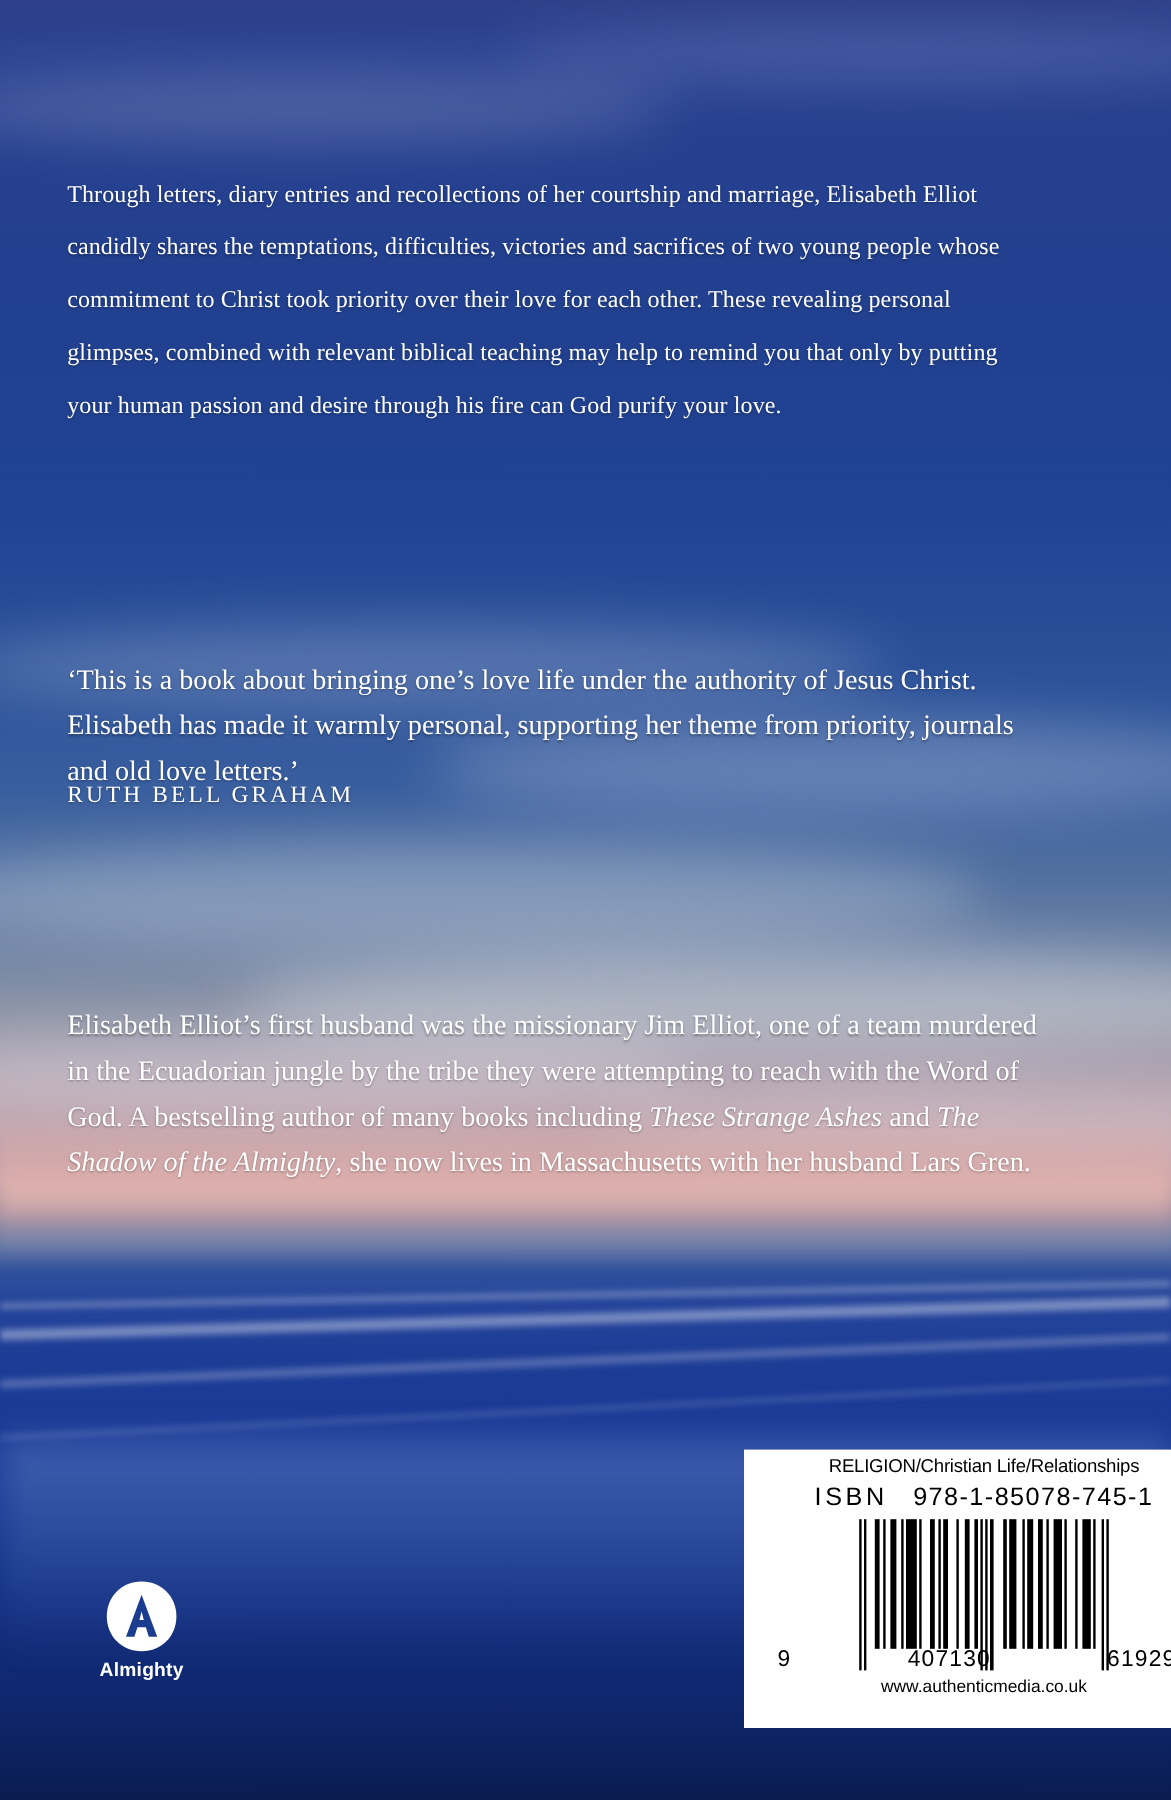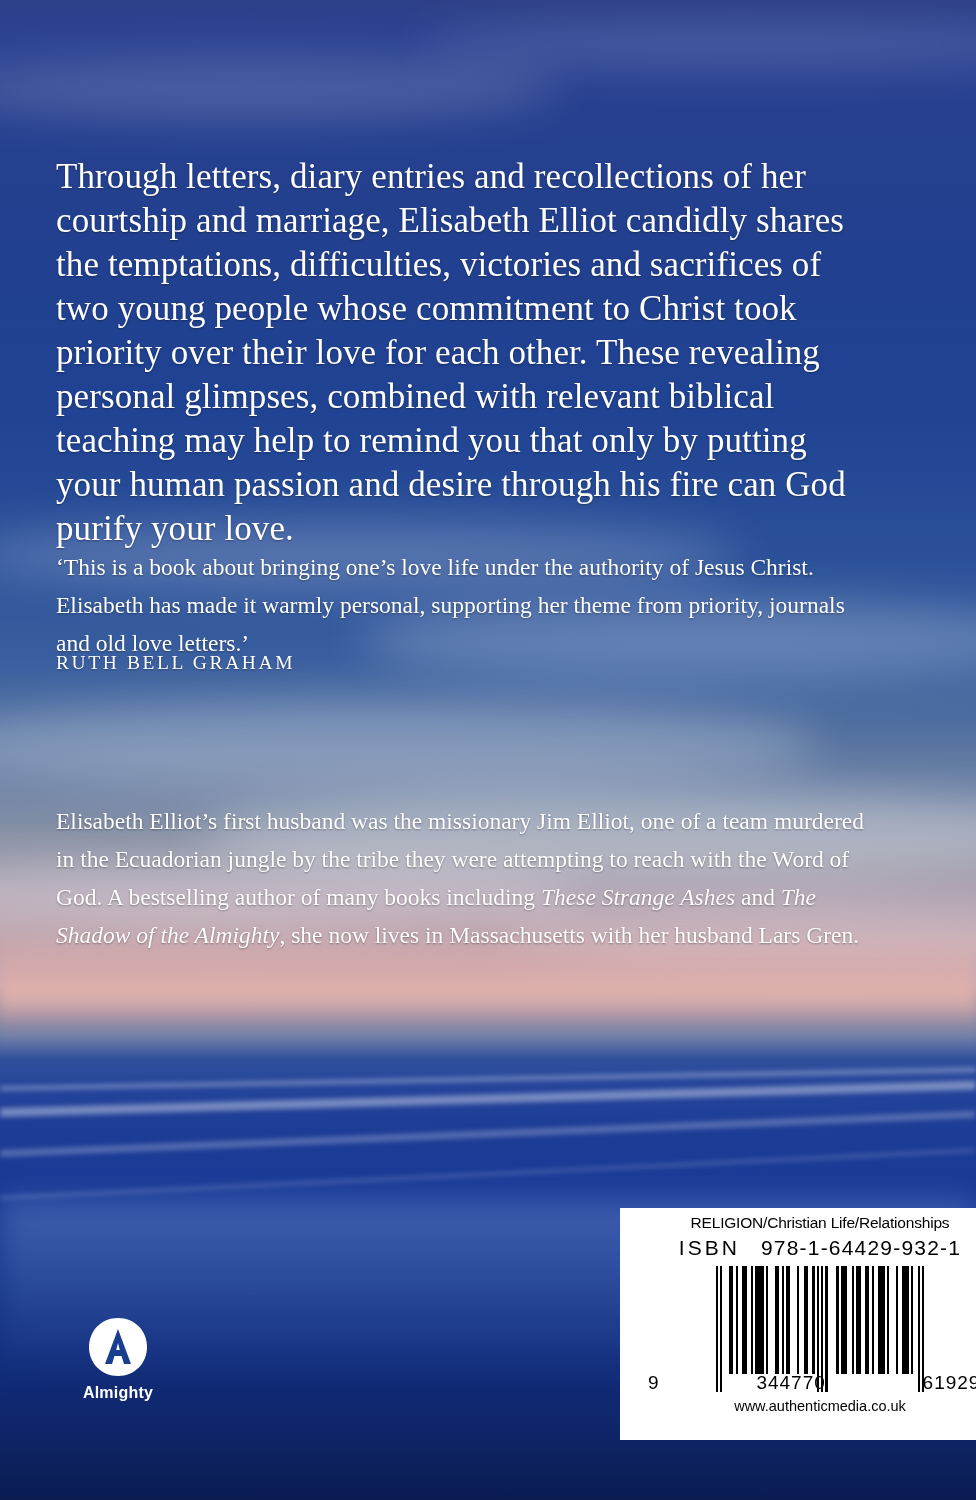--- a/index.html
+++ b/index.html
@@ -95,21 +95,21 @@
     background: linear-gradient(to bottom, rgba(120,150,215,.40), rgba(25,55,140,0));
     filter: blur(14px);
   }
 
   
   .blurb {
     position: absolute;
     left: 56px;
     top: 120px;
     width: 812px;
-    font-size: 35px;
+    font-size: 20px;
     line-height: 44px;
     letter-spacing: .1px;
     text-shadow: 0 1px 2px rgba(0,0,0,.35);
   }
   .quote {
     position: absolute;
     left: 56px;
     top: 524px;
     width: 812px;
     font-size: 23.5px;
@@ -120,21 +120,21 @@
     position: absolute;
     left: 56px;
     top: 652px;
     font-size: 19.5px;
     letter-spacing: 2.6px;
     text-shadow: 0 1px 2px rgba(0,0,0,.35);
   }
   .bio {
     position: absolute;
     left: 56px;
-    top: 778px;
+    top: 812px;
     width: 820px;
     font-size: 23.5px;
     line-height: 38px;
     text-shadow: 0 1px 2px rgba(0,0,0,.35);
   }
   .bio i { font-style: italic; }
 
   
   .logo {
     position: absolute;
@@ -244,21 +244,21 @@
       <path d="M31 13 L18 48 L25 48 L27.5 40 L34.5 40 L37 48 L44 48 Z M29.2 34 L31 27 L32.8 34 Z" fill="#1b3d8f"></path>
     </svg>
     <div class="logo-word">Almighty</div>
   </div>
 
   <div class="barcode-panel">
     <div class="bisac">RELIGION/Christian Life/Relationships</div>
     <div class="isbn-line">
       <span class="lbl">ISBN</span>
       &nbsp;
-      <span>978-1-64429-932-1</span>
+      <span>978-1-85078-745-1</span>
     </div>
 
     <div class="bars" id="bars">
         <div class="bar" style="width: 2.2px; height: 126px; margin-right: 0px;"></div>
         <div style="width: 2.2px; height: 1px;"></div>
         <div class="bar" style="width: 2.2px; height: 126px; margin-right: 0px;"></div>
         <div style="width: 6.6px; height: 1px;"></div>
         <div class="bar" style="width: 4.4px; height: 108px; margin-right: 0px;"></div>
         <div style="width: 2.2px; height: 1px;"></div>
         <div class="bar" style="width: 2.2px; height: 108px; margin-right: 0px;"></div>
@@ -310,20 +310,20 @@
         <div class="bar" style="width: 6.6px; height: 108px; margin-right: 0px;"></div>
         <div style="width: 2.2px; height: 1px;"></div>
         <div class="bar" style="width: 2.2px; height: 108px; margin-right: 0px;"></div>
         <div style="width: 4.4px; height: 1px;"></div>
         <div class="bar" style="width: 2.2px; height: 126px; margin-right: 0px;"></div>
         <div style="width: 2.2px; height: 1px;"></div>
         <div class="bar" style="width: 2.2px; height: 126px; margin-right: 0px;"></div>
       </div>
     <div class="digits">
       <span>9</span>
-      <span>344770</span>
+      <span>407130</span>
       <span>619297</span>
     </div>
 
     <div class="url">www.authenticmedia.co.uk</div>
   </div>
 
 </div>
 
 </body></html>

